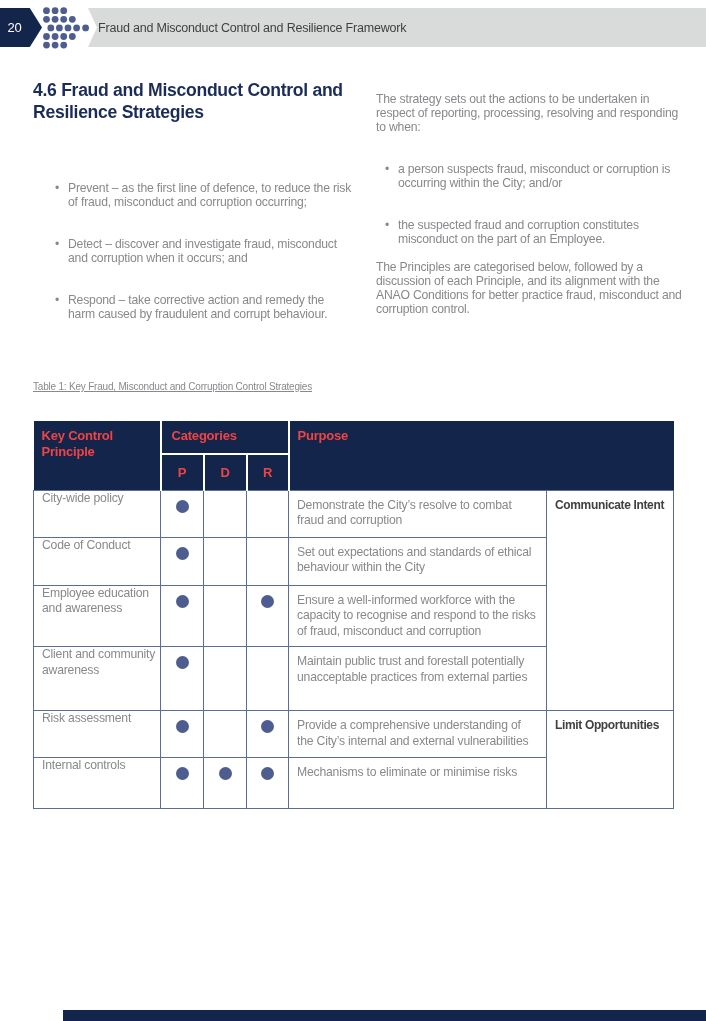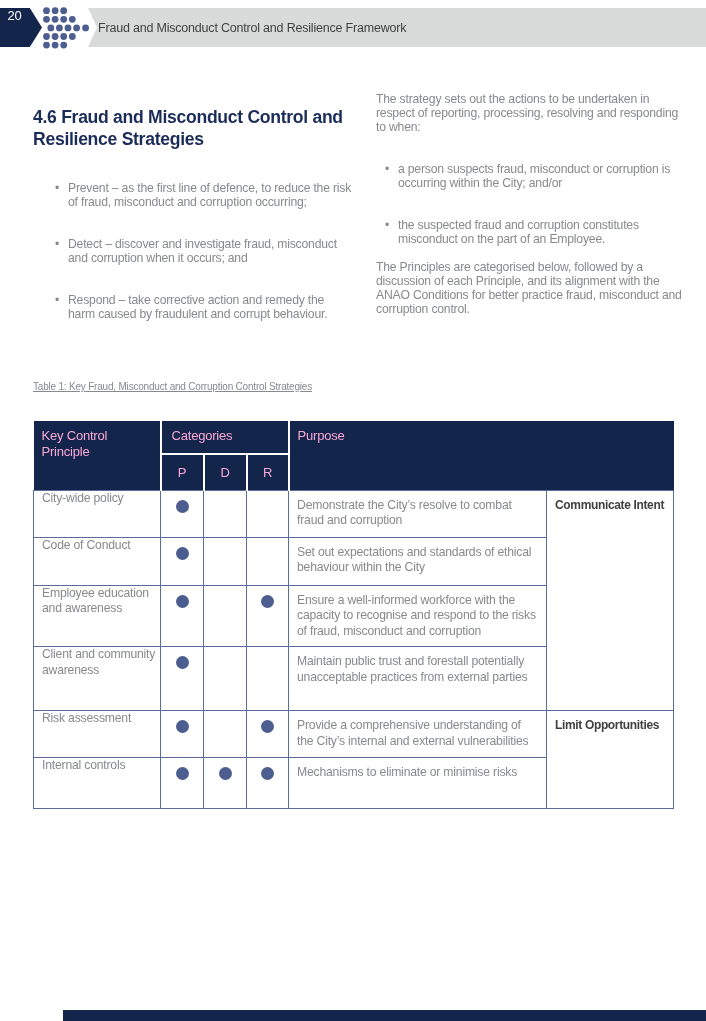--- a/index.html
+++ b/index.html
@@ -15,47 +15,47 @@
   html,body{background:#fff;}
   body{font-family:"Liberation Sans","DejaVu Sans",sans-serif;}
   .page{position:relative;width:706px;height:1021px;background:#fff;overflow:hidden;letter-spacing:-0.2px;}
 
   
   .topbar{position:absolute;left:0;top:8px;width:706px;height:39px;background:var(--graybar);}
   .white-arrow{position:absolute;left:28px;top:8px;width:69px;height:39px;background:#fff;
     clip-path:polygon(0 0,87% 0,100% 50%,87% 100%,0 100%);}
   .pageno{position:absolute;left:0;top:8px;width:42px;height:39px;background:var(--navy);
     clip-path:polygon(0 0,71% 0,100% 50%,71% 100%,0 100%);
-    display:flex;align-items:flex-start;justify-content:center;padding-right:13px;
+    display:flex;align-items:center;justify-content:center;padding-right:13px;
     color:#fff;font-size:13px;}
   .dots{position:absolute;left:40px;top:4px;}
   .doc-title{position:absolute;left:98px;top:8px;height:39px;display:flex;align-items:center;
     font-weight:normal;font-size:12.5px;color:var(--textdark);}
 
   
-  .heading{position:absolute;left:33px;top:107px;width:334px;color:var(--heading);
+  .heading{position:absolute;left:33px;top:80px;width:334px;color:var(--heading);
     font-size:17.6px;font-weight:bold;line-height:21.5px;letter-spacing:-0.3px;}
   .col{position:absolute;color:var(--textgray);font-size:12.2px;line-height:14px;}
   .col-left{left:33px;top:153px;width:320px;}
   .col-right{left:376px;top:92px;width:310px;}
   .col ul{list-style:none;margin-top:9px;}
   .col li{position:relative;margin-bottom:2px;margin-top:28px;}
   .col-left li{padding-left:35px;}
   .col-left li::before{content:"\2022";position:absolute;left:22px;top:0;}
   .col-right li{padding-left:22px;}
   .col-right li::before{content:"\2022";position:absolute;left:9px;top:0;}
   .outro{margin-top:14px;}
   .caption{position:absolute;left:33px;top:381px;color:var(--textgray);font-size:10px;text-decoration:underline;}
 
   
   .table-wrap{position:absolute;left:33px;top:421px;width:640px;}
   table{border-collapse:collapse;table-layout:fixed;width:640px;}
   col.c-principle{width:127px;} col.c-p{width:43px;} col.c-d{width:43px;} col.c-r{width:42px;}
   col.c-purpose{width:258px;} col.c-group{width:127px;}
-  thead th{background:var(--navy);color:#f9a8d4;font-size:13px;font-weight:normal;
+  thead th{background:var(--navy);color:#ef4444;font-size:13px;font-weight:bold;
     text-align:left;vertical-align:top;border:2px solid #fff;letter-spacing:-0.2px;}
   thead tr:first-child th{border-top:none;height:33px;}
   thead tr:last-child th{height:36px;border-bottom:none;}
   th.h-principle{border-left:none;border-bottom:none;padding:7px 6px 0 8px;line-height:16px;}
   th.h-categories{padding:7px 0 0 10px;}
   th.h-purpose{border-right:none;border-bottom:none;padding:7px 0 0 8px;}
   th.h-sub{text-align:center;vertical-align:middle;padding:0;}
   tbody td{border:1px solid var(--border);vertical-align:top;background:#fff;
     color:var(--textgray);font-size:12.2px;line-height:15.6px;}
   tbody tr:nth-child(1){height:47px;} tbody tr:nth-child(2){height:48px;}

